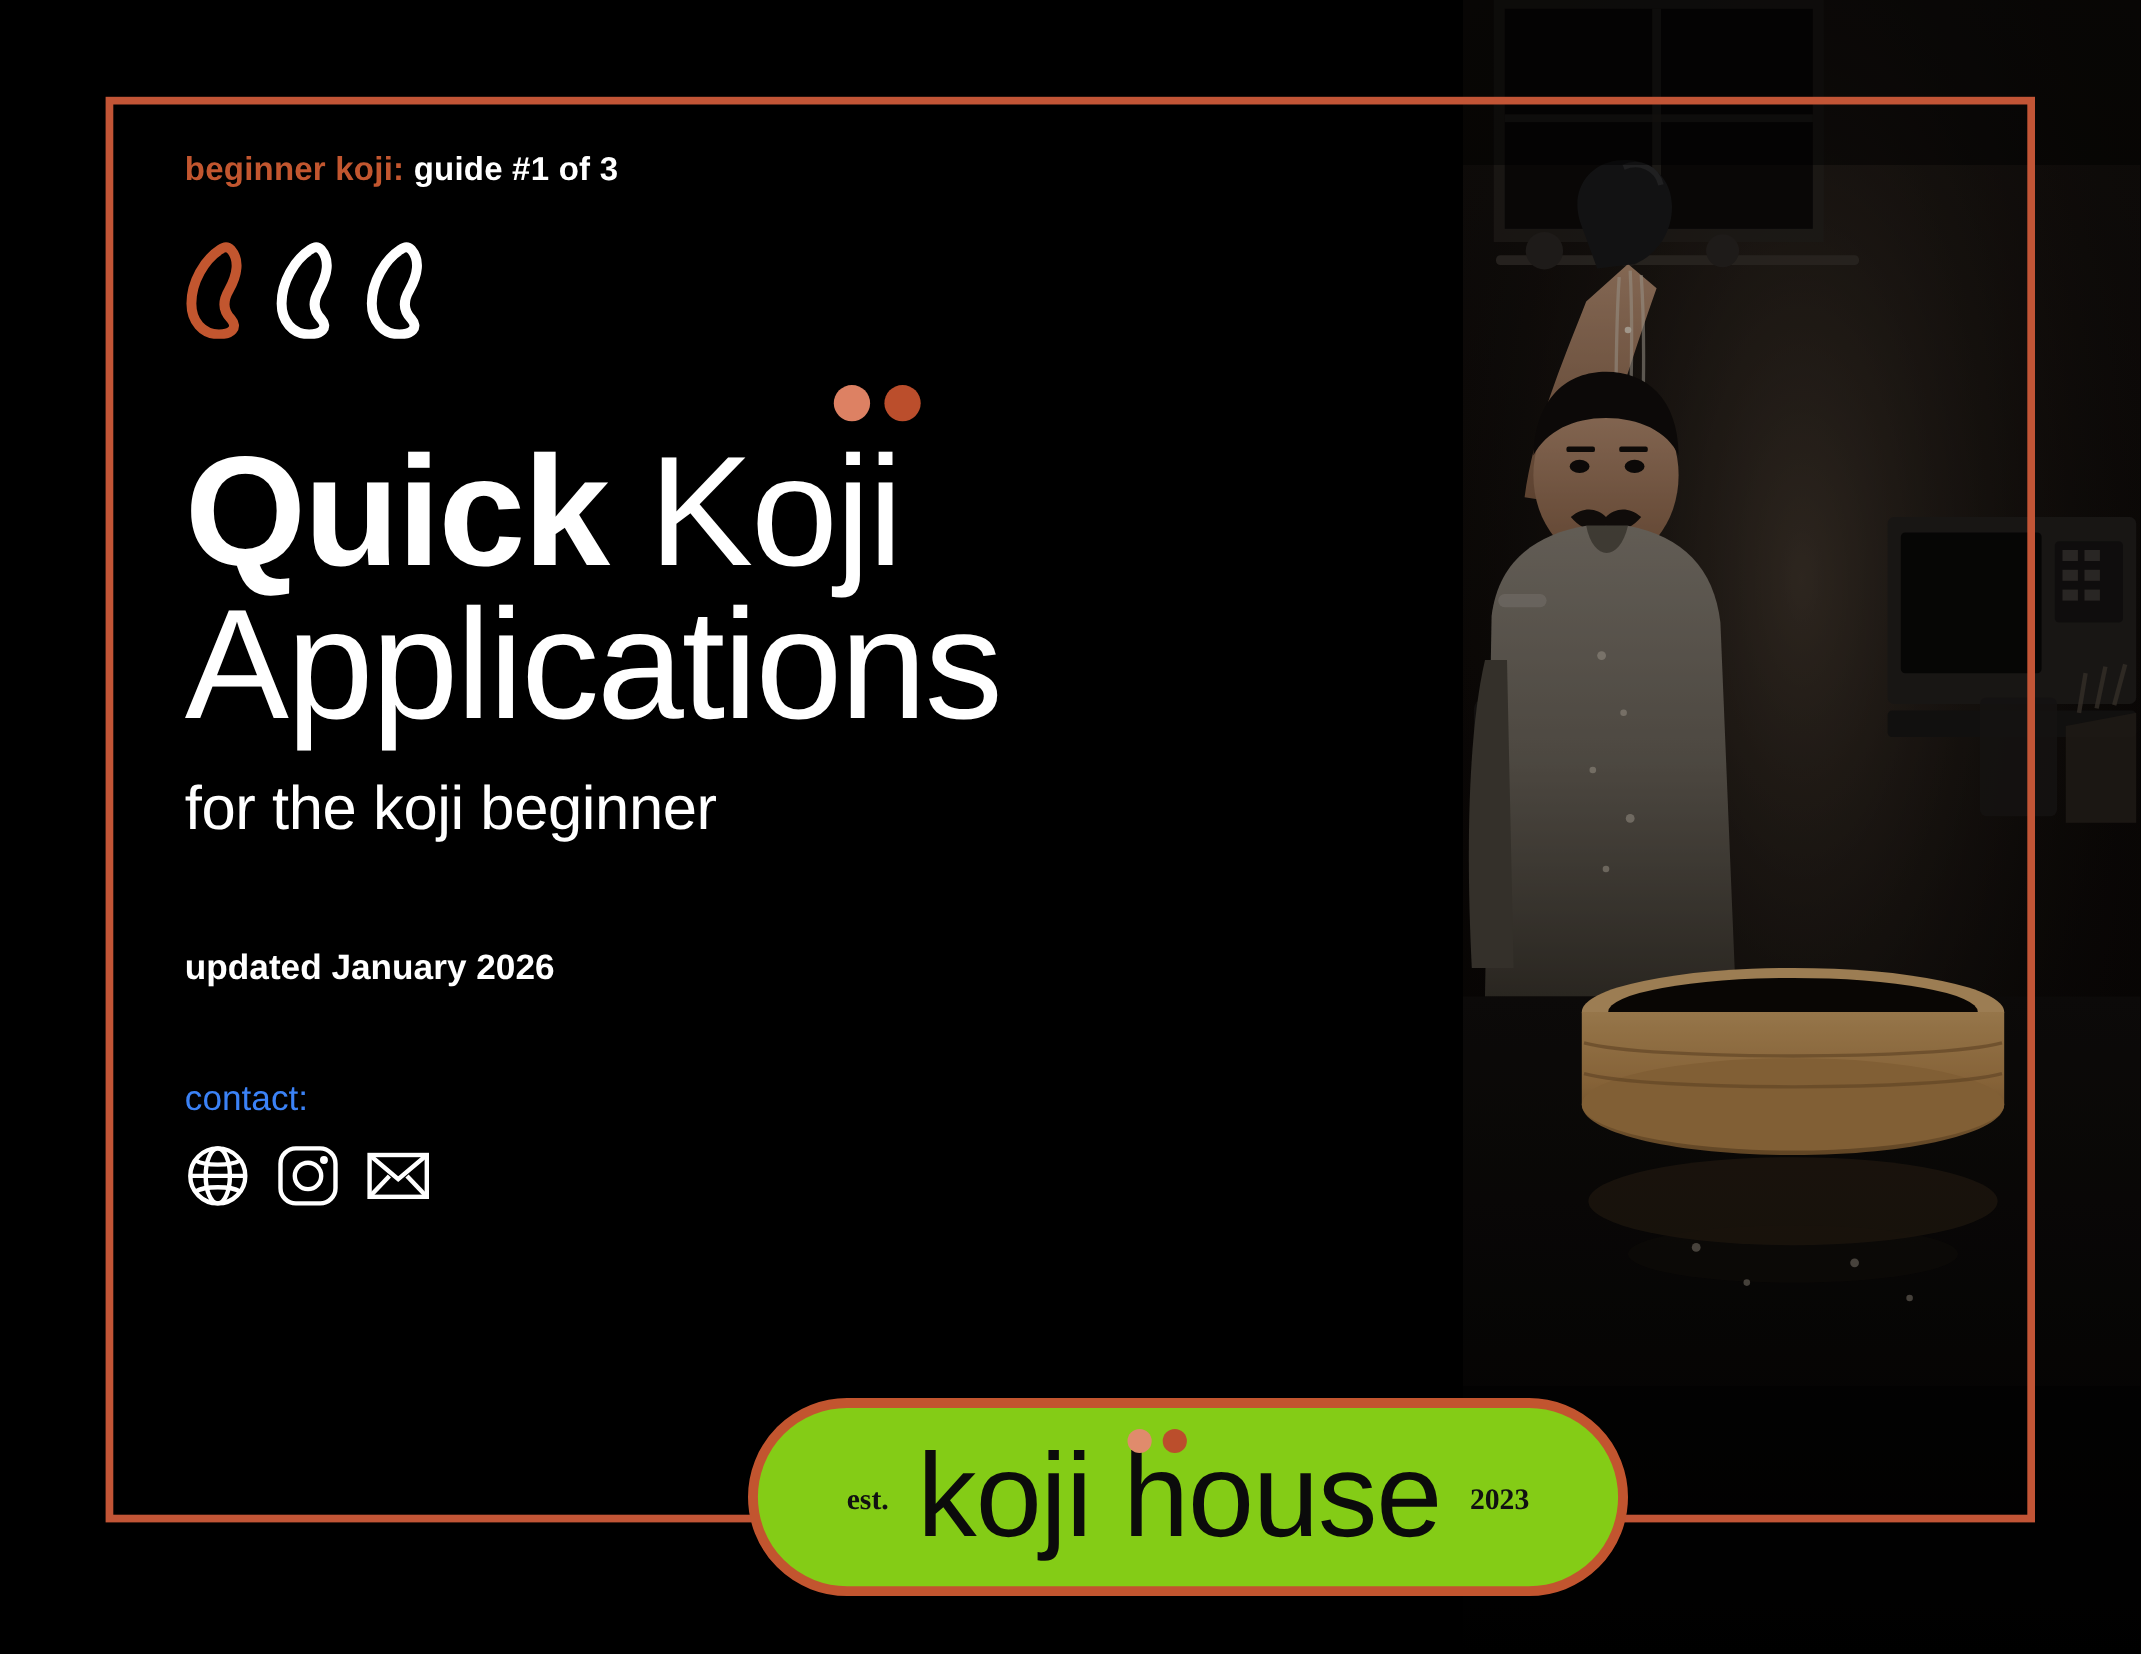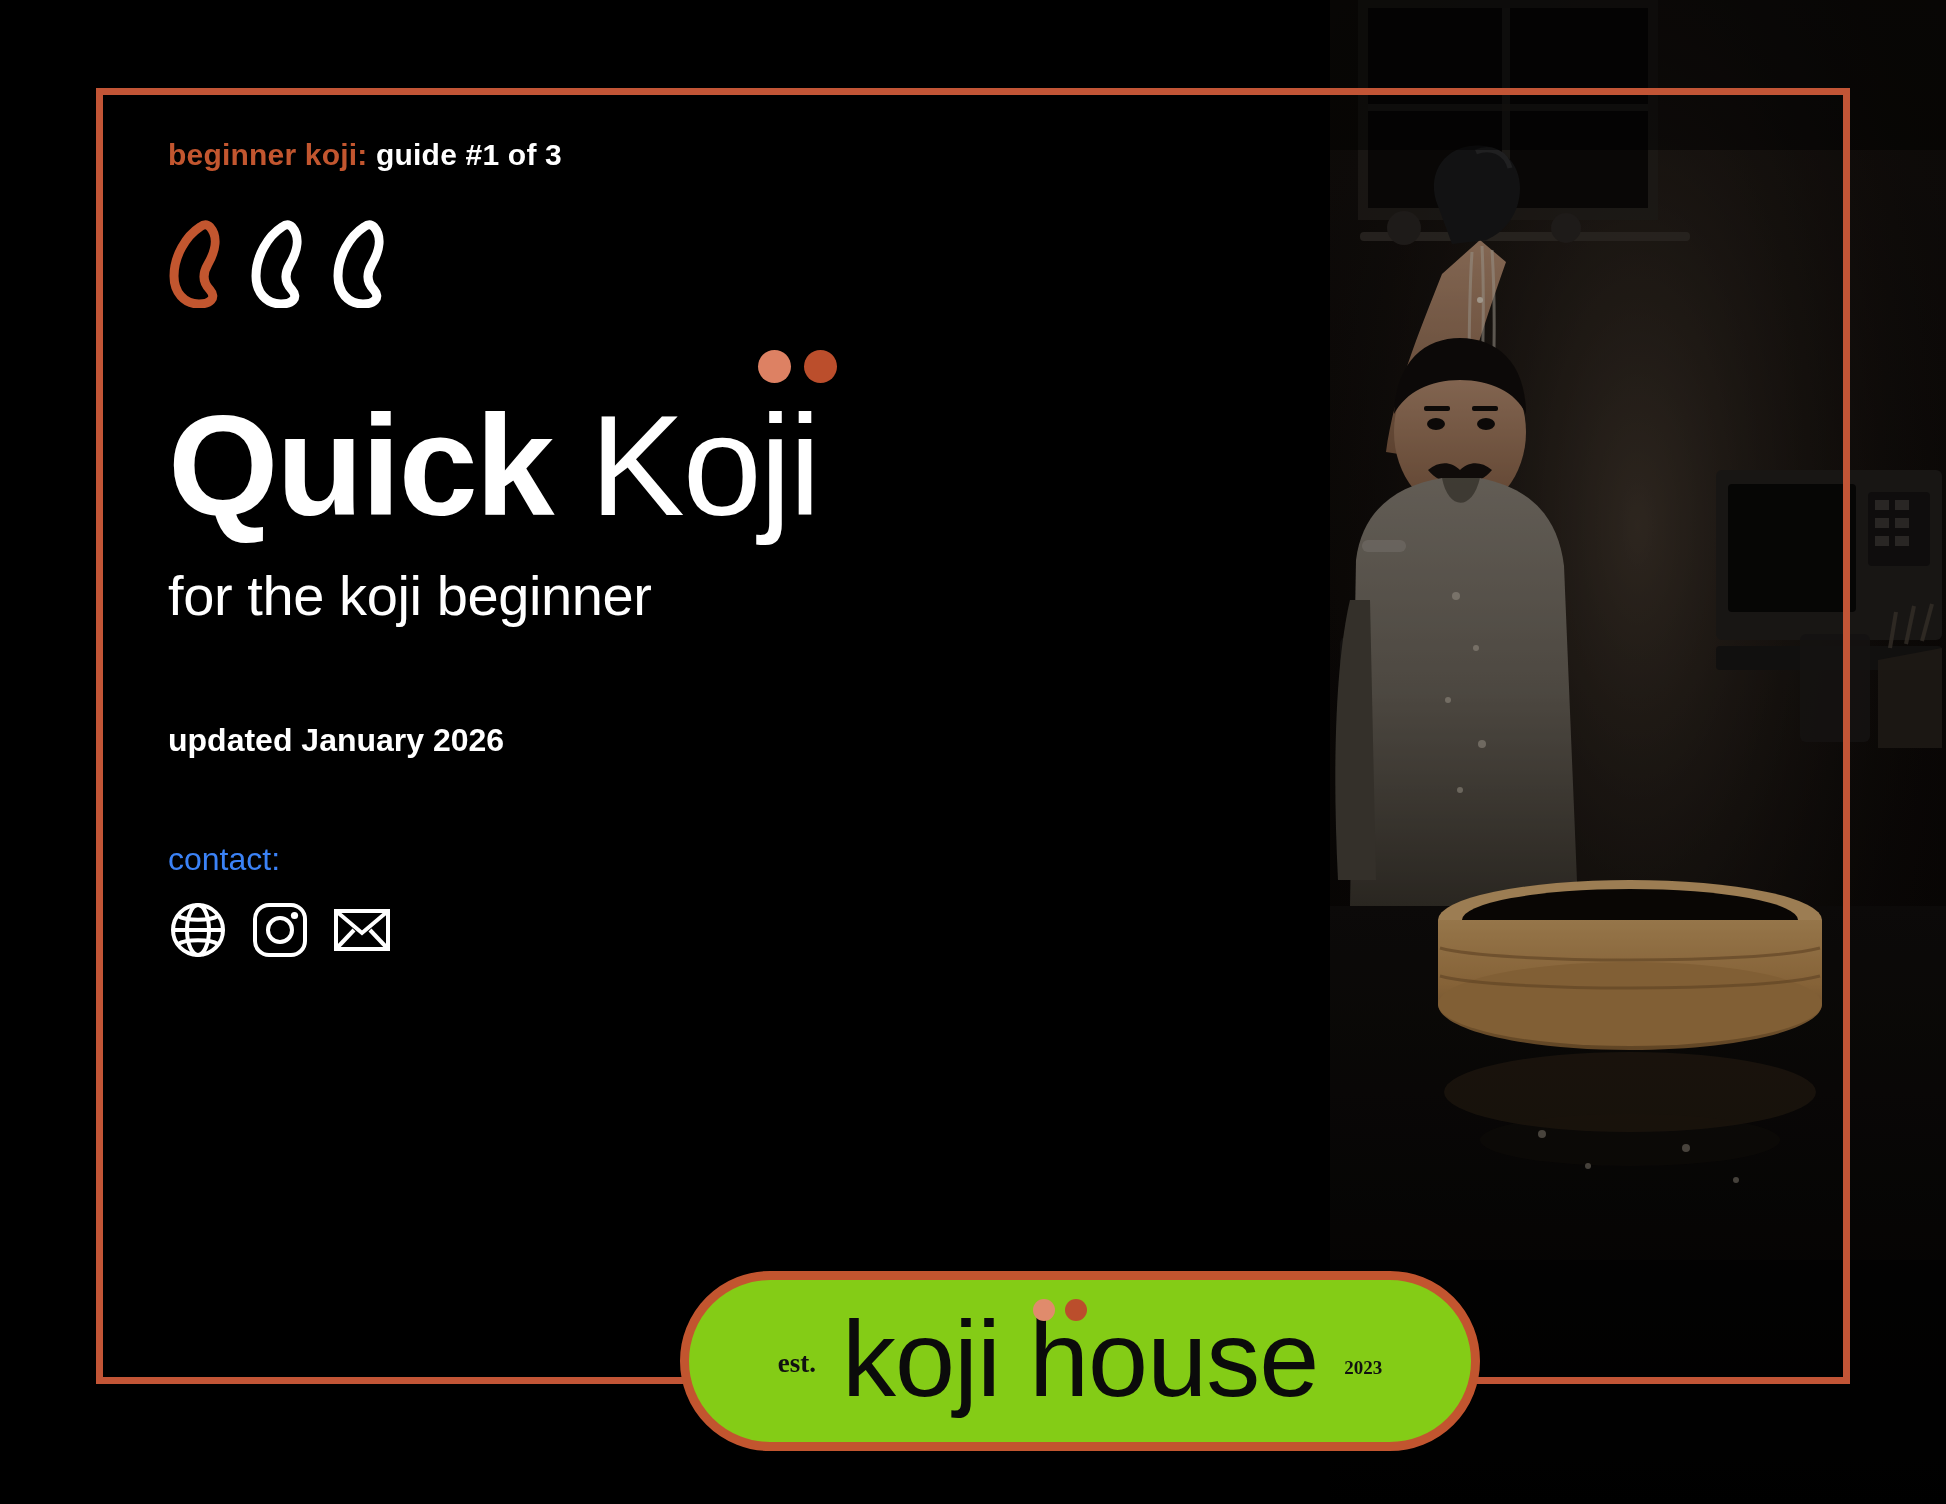--- a/index.html
+++ b/index.html
@@ -128,21 +128,21 @@
     letter-spacing:-1px; line-height:1; position:relative;
   }
   .logo-dot{
     position:absolute; border-radius:50%;
     width:22px; height:22px; top:-6px;
   }
   .logo-dot.l1{ left:191px; background:#e08b6c; }
   .logo-dot.l2{ left:223px; background:#bb4e2c; }
   .yr{
     font-family:"Liberation Serif", serif;
-    font-weight:bold; font-size:19px; color:#111;
+    font-weight:bold; font-size:27px; color:#111;
     align-self:flex-end; margin-bottom:34px;
   }
 </style>
 </head>
 <body>
 
 <div id="cover">
 
   <div class="photo">
     <svg viewBox="0 0 616 1504" preserveAspectRatio="xMidYMid slice" aria-hidden="true">
@@ -324,20 +324,21 @@
                    C49 78 42 84 31 84 C16 84 6 72 6 56
                    C6 36 18 16 32 7 C36 4 39 4 42 7 Z" fill="none" stroke="#ffffff" stroke-width="9" stroke-linejoin="round"></path>
         </svg>
       </span>
     </div>
 
     <div class="headline">
       <div class="h-line1">
         <span class="w-bold">Quick</span><span class="w-light">&nbsp;</span><span class="w-light">Ko</span><span class="dotwrap w-light"><span class="dot d1"></span><span class="dot d2"></span><span>ji</span></span>
       </div>
+      <div class="h-line2">Applications</div>
     </div>
 
     <div class="tagline">for the koji beginner</div>
 
     <div class="updated">updated January 2026</div>
 
     <div class="contact-label">contact:</div>
 
     <div class="social">
 

